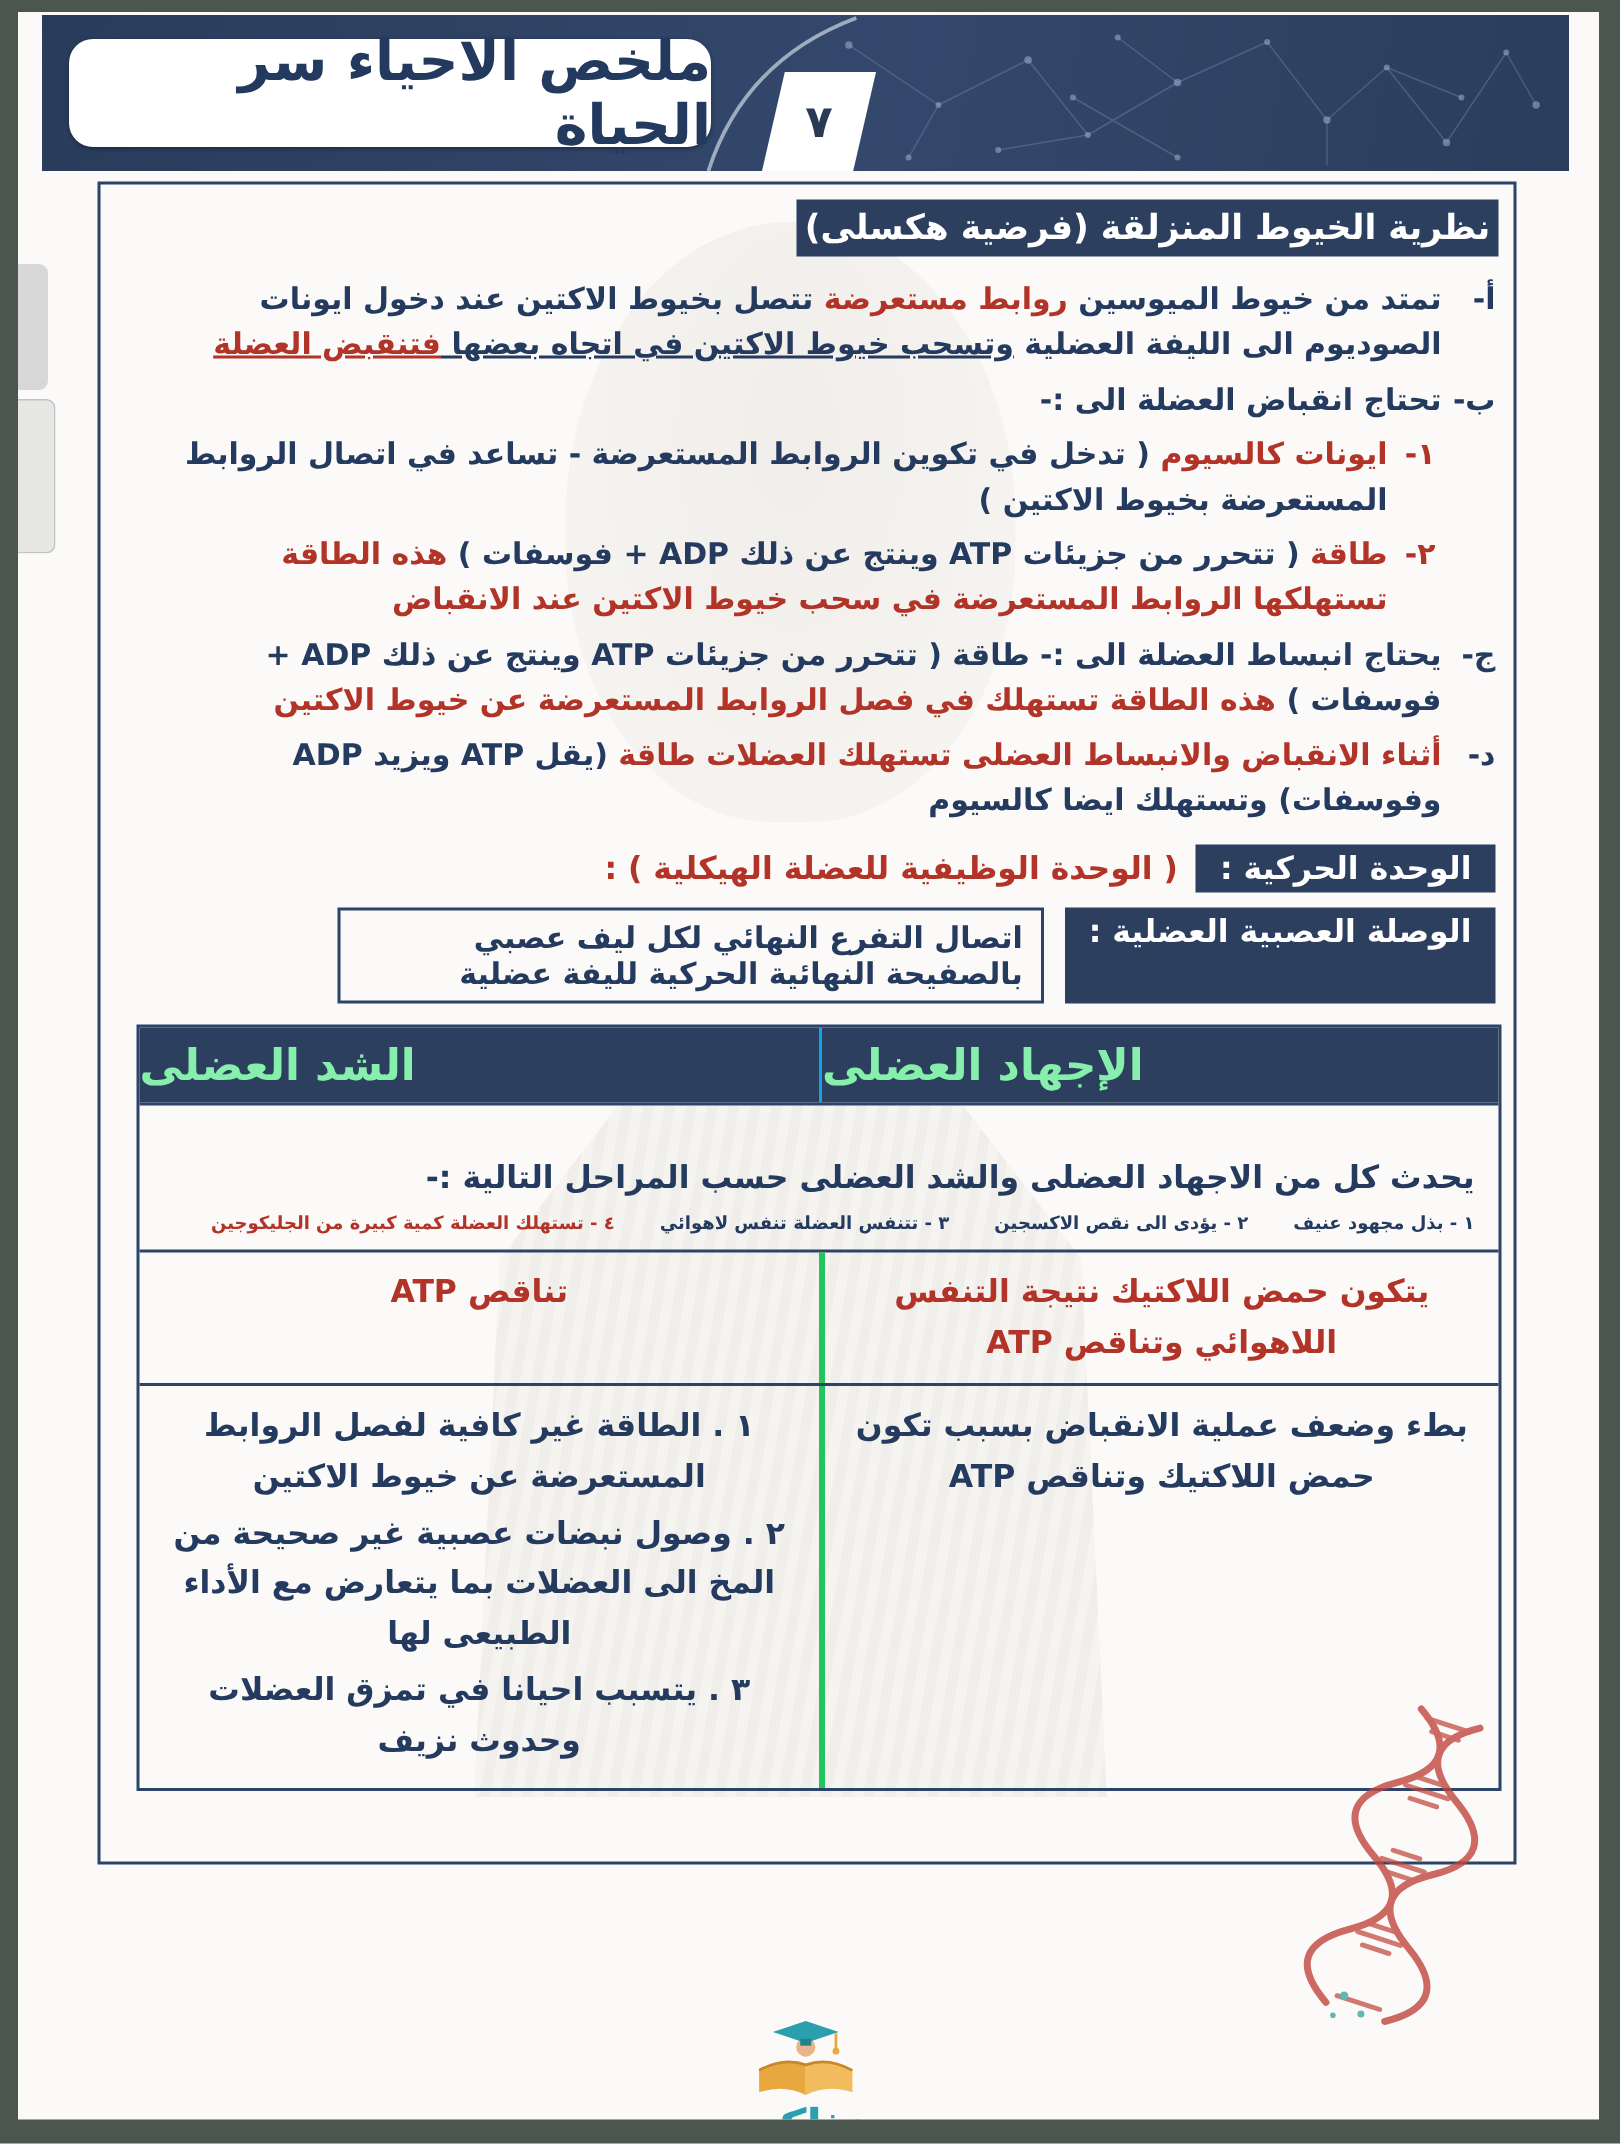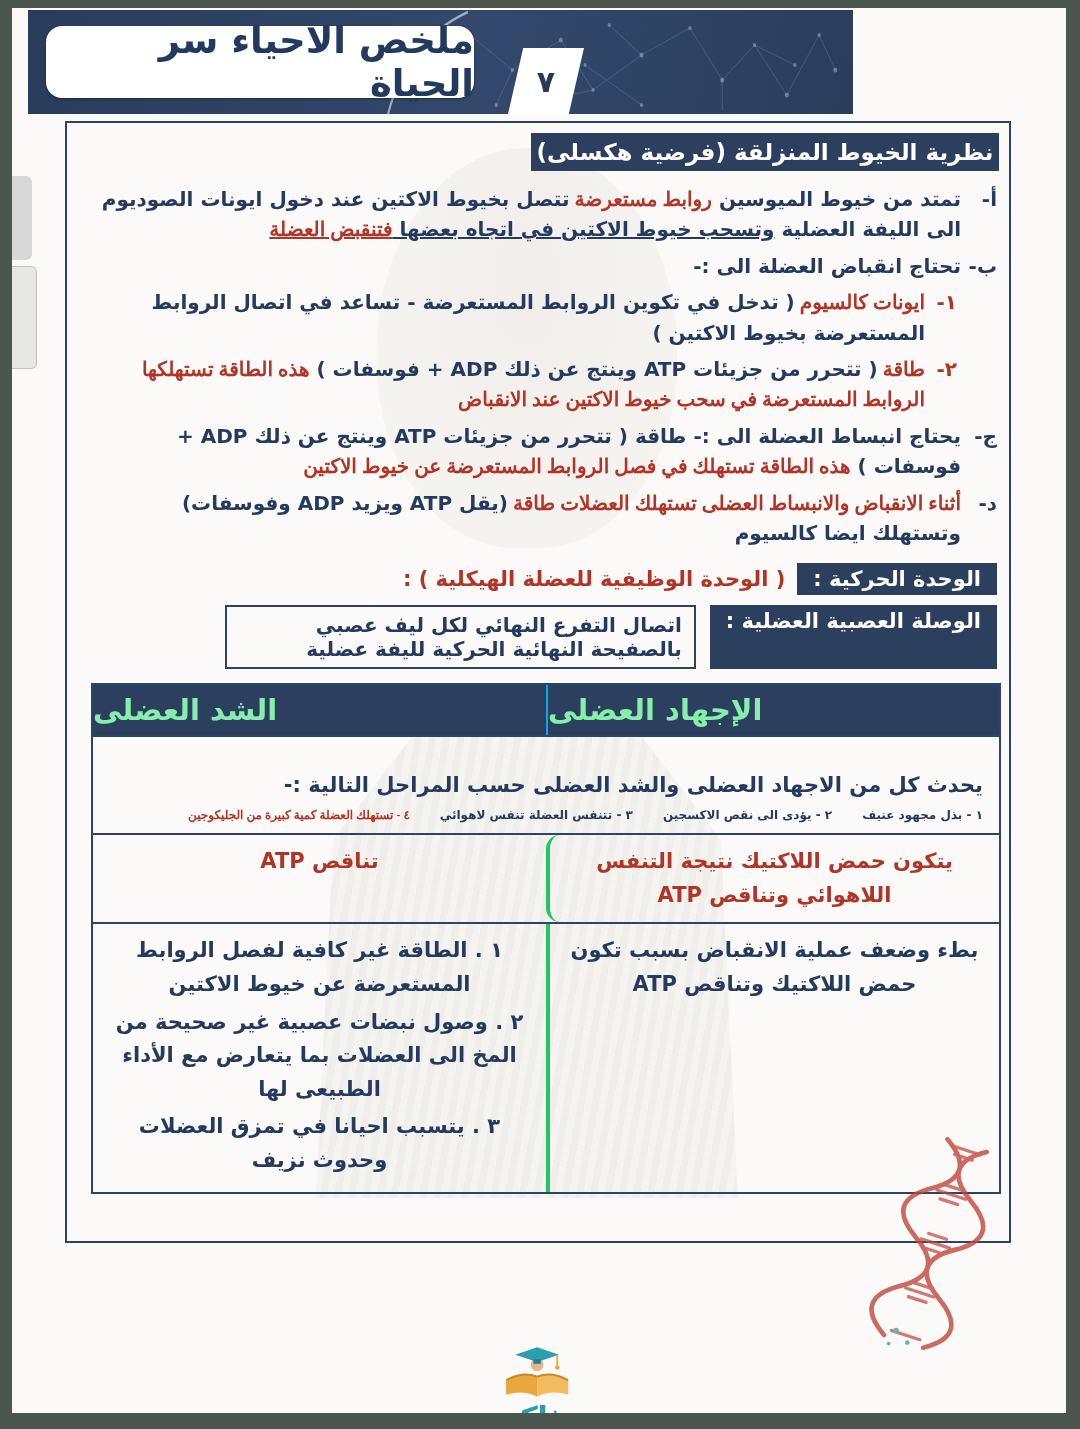--- a/index.html
+++ b/index.html
@@ -14,21 +14,21 @@
   body{
     width:1080px;height:1429px;position:relative;background:var(--frame);
     font-family:"DejaVu Sans",sans-serif;overflow:hidden;
   }
   .page{
     position:absolute;left:12px;top:8px;width:1054px;height:1405px;
     background:#fbfaf8;overflow:hidden;
   }
   
   .header-band{
-    position:absolute;left:16px;top:2px;width:825px;height:104px;
+    position:absolute;left:16px;top:2px;width:1018px;height:104px;
     background:linear-gradient(100deg,#2a3c5c 0%,#33486c 55%,#2b3d5d 100%);
     z-index:3;
   }
   .net-svg{position:absolute;left:0;top:0;width:100%;height:100%;}
   .title-box{
     position:absolute;left:18px;top:16px;width:428px;height:72px;background:#fff;
     border-radius:16px;display:flex;align-items:center;justify-content:center;
     box-shadow:0 1px 3px rgba(0,0,0,.35);
   }
   .title-box span{color:#233a5e;font-size:37px;font-weight:bold;direction:rtl;}
@@ -58,21 +58,21 @@
   .section-title{
     width:468px;height:38px;margin:10px 10px 10px auto;background:var(--band);
     color:#fff;font-size:23px;font-weight:bold;display:flex;align-items:center;justify-content:center;
   }
   .item{position:relative;padding:3px 48px 3px 16px;font-size:20px;font-weight:bold;
     color:var(--navy);line-height:1.52;text-align:right;}
   .item .lbl{position:absolute;right:12px;top:3px;color:var(--navy);}
   .item.sub{padding-right:84px;}
   .item.sub .lbl{right:52px;color:var(--red);}
   .sg-navy{color:var(--navy);}
-  .sg-red{color:var(--red);font-family:Liberation Serif, serif;}
+  .sg-red{color:var(--red);}
   .sg-u{text-decoration:underline;}
   .label-row{display:flex;align-items:center;gap:12px;margin:12px 12px 6px 12px;}
   .navy-chip{background:var(--band);color:#fff;padding:4px 16px;font-size:21px;font-weight:bold;flex:0 0 auto;}
   .red-inline{color:var(--red);font-size:21px;font-weight:bold;}
   .info-box{border:2px solid #2c4468;margin:2px 8px 6px 8px;padding:6px 12px;
     font-size:20px;font-weight:bold;color:var(--navy);text-align:right;}
   .junction-row{display:flex;align-items:stretch;gap:14px;margin:10px 12px 12px 12px;}
   .junction-row .info-box{flex:1;margin:0 0 0 130px;display:flex;align-items:center;}
   
   .mtable{margin:14px 8px 0 8px;border:2px solid #2c4468;}
@@ -83,21 +83,21 @@
   .trow.full{padding:8px 16px;min-height:96px;}
   .trow .intro{color:var(--navy);font-weight:bold;font-size:21px;text-align:right;line-height:1.6;margin-top:24px;}
   .steps{font-weight:bold;font-size:12px;text-align:right;line-height:1.7;margin-top:2px;}
   .steps span{margin-left:30px;}
   .cols{display:grid;grid-template-columns:1fr 1fr;}
   .cols > :first-child{border-left:4px solid #22c55e;}
   .td{padding:10px 16px;text-align:center;font-weight:bold;font-size:21px;line-height:1.6;}
   .row2{min-height:76px;}
   .row3{min-height:188px;}
   .row3 .td-list div{margin-bottom:4px;}
-  .red-t{color:var(--red);border-radius:14px;}
+  .red-t{color:var(--red);}
   .navy-t{color:var(--navy);}
   
   .dna{position:absolute;left:848px;top:1128px;width:160px;height:215px;z-index:1;opacity:.8;}
   
   .footer-brand{position:absolute;left:0;right:0;top:1332px;display:flex;flex-direction:column;
     align-items:center;z-index:2;}
   .brand-text{position:relative;margin-top:-4px;}
   .brand-ar{color:var(--teal);font-size:30px;font-weight:bold;}
 </style>
 </head>

